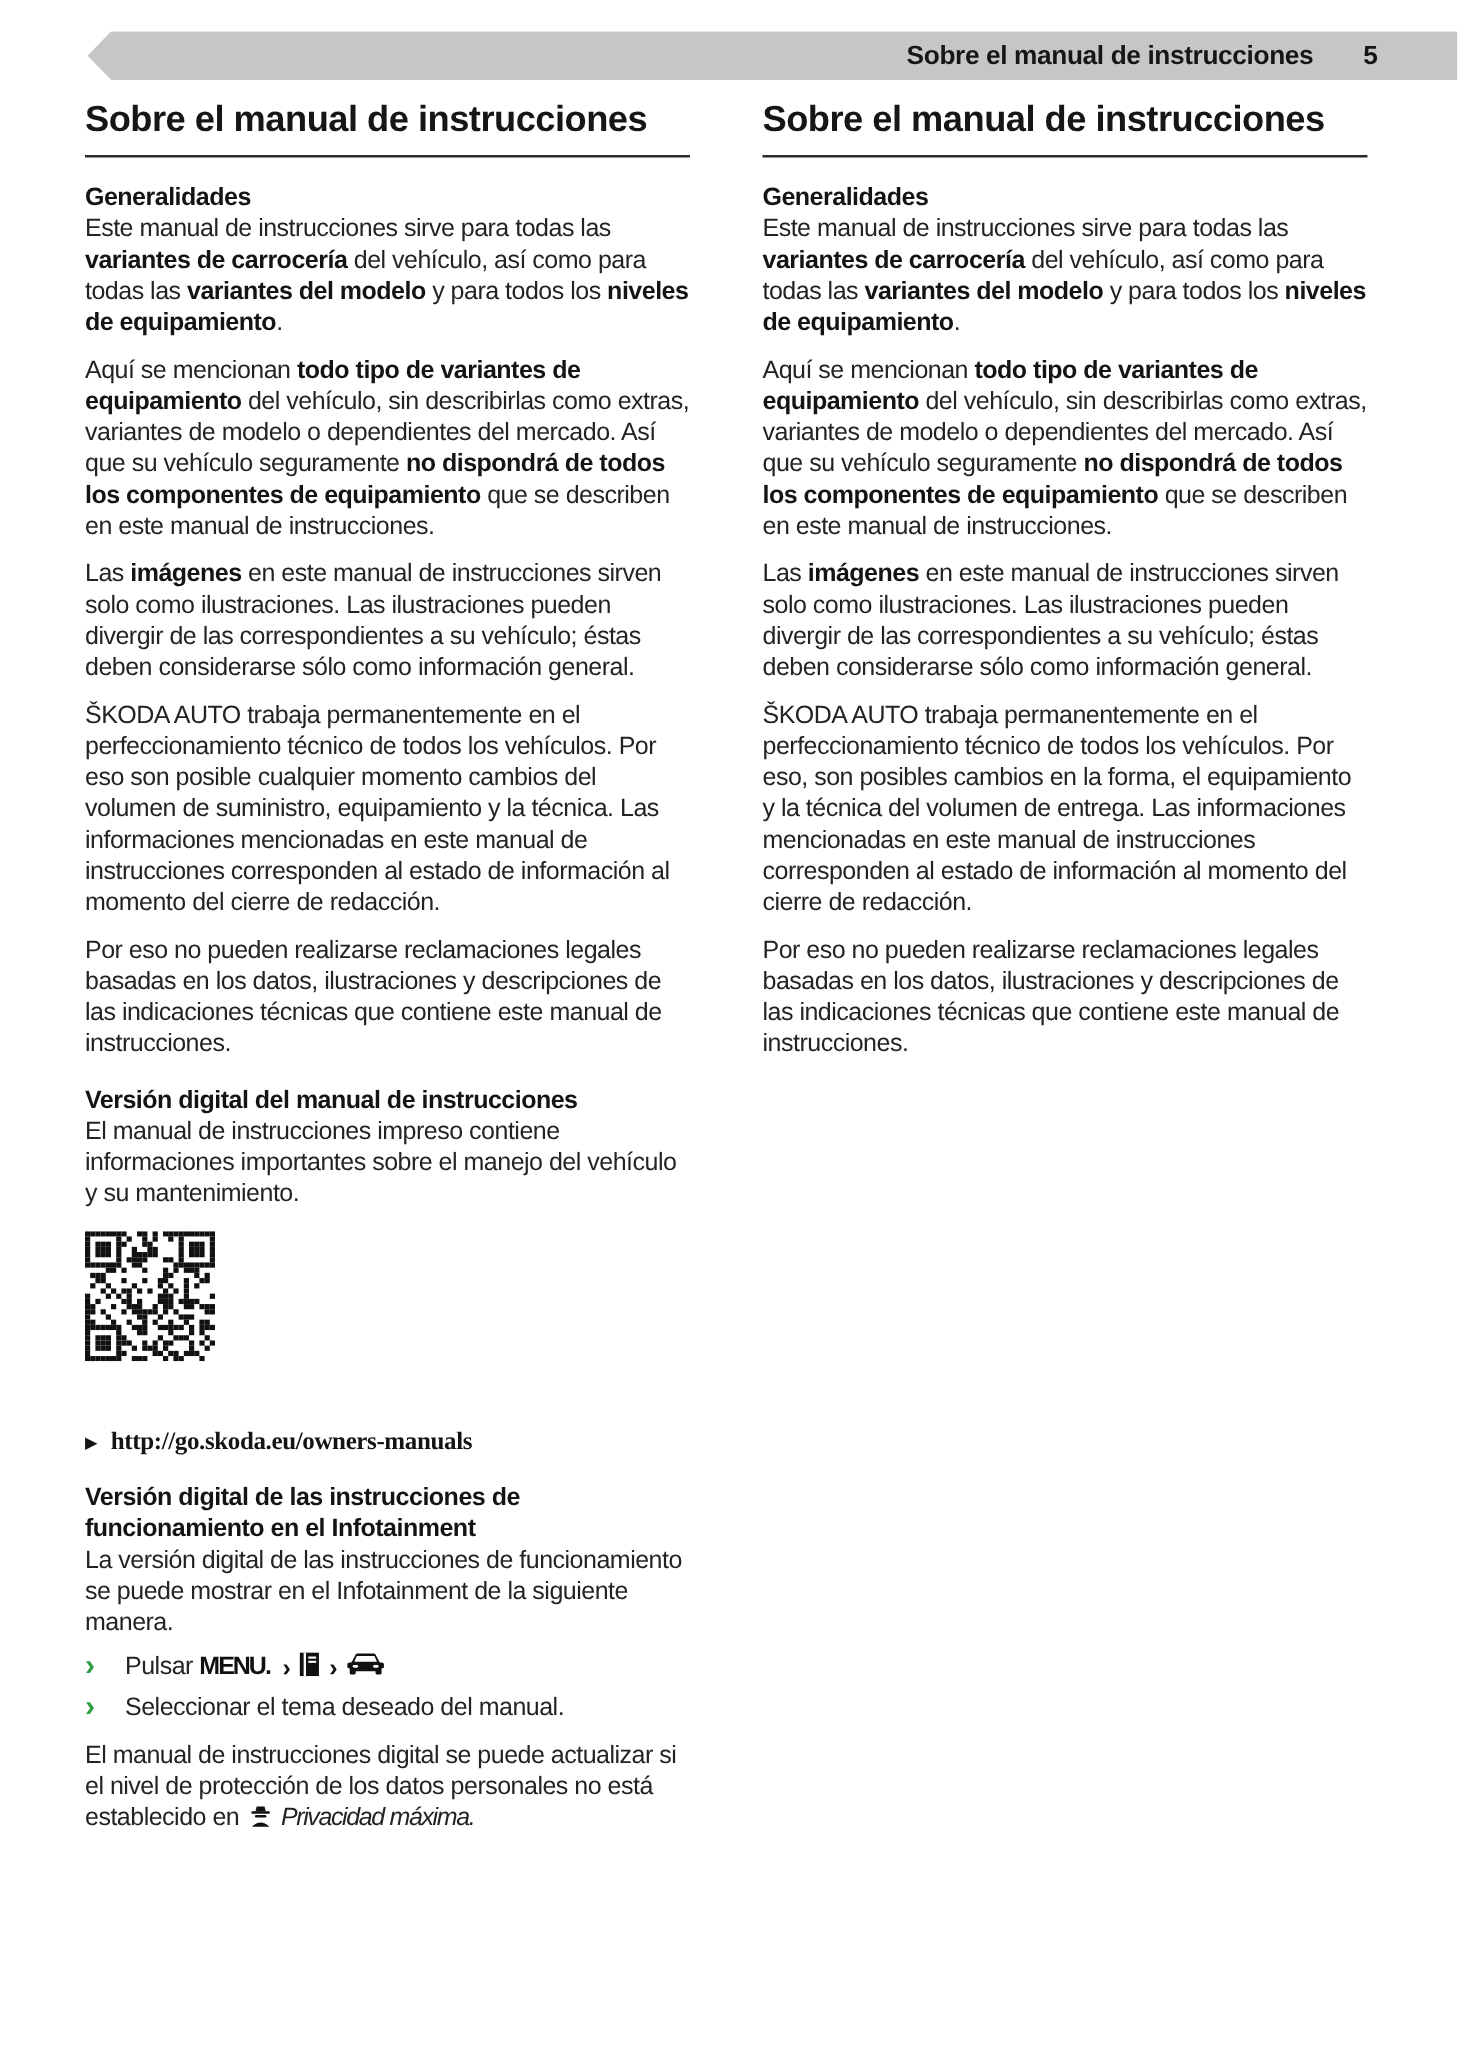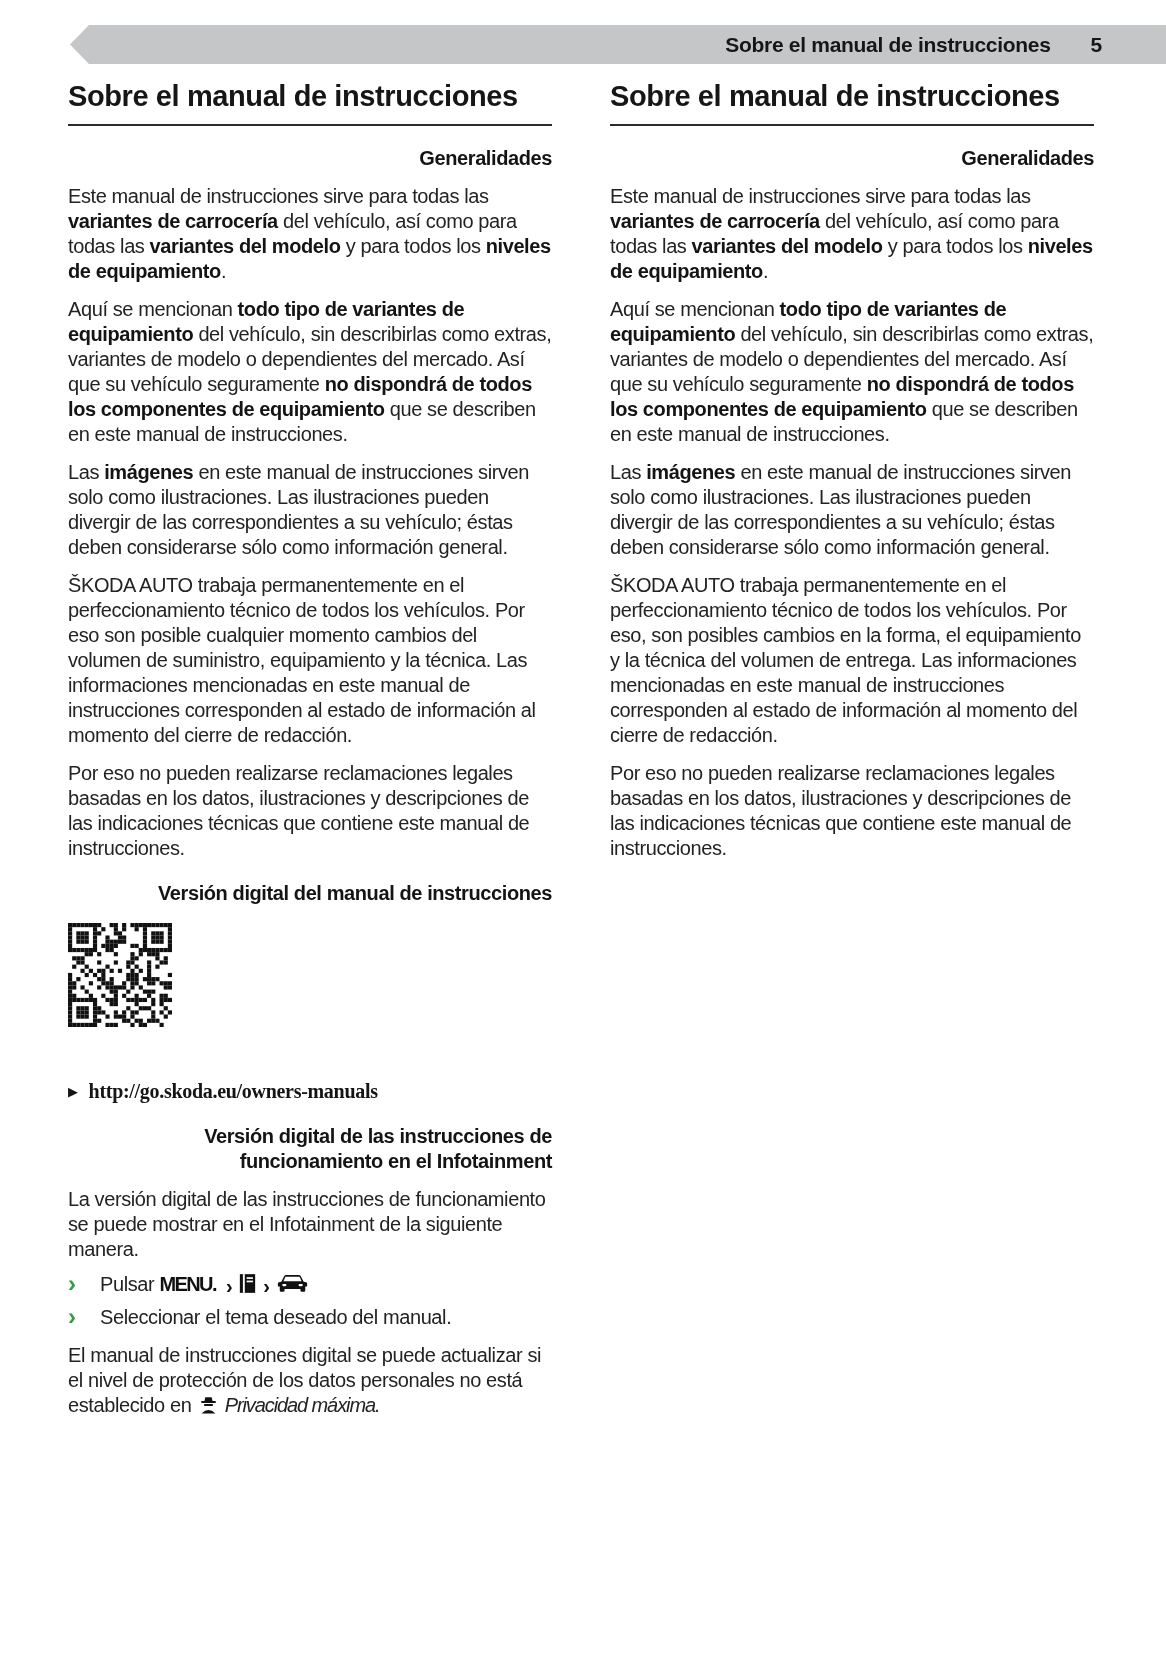--- a/index.html
+++ b/index.html
@@ -15,23 +15,23 @@
   }
   .header-title,.header-num{font-weight:bold;font-size:21px;color:#161616;letter-spacing:-0.3px;}
   .columns{position:absolute;top:80px;left:68px;display:flex;gap:58px;}
   .col{width:484px;}
   .col-title{
     font-size:29px;font-weight:bold;color:#161616;letter-spacing:-0.4px;
     padding-bottom:11px;border-bottom:2.5px solid #2b2b2b;
   }
   .blk{font-size:20px;line-height:25px;letter-spacing:-0.4px;}
   .blk b{color:#141414;}
-  .blk-h2{font-weight:bold;color:#141414;margin-top:20px;text-align:right;}
+  .blk-h2{font-weight:bold;color:#141414;margin-top:20px;}
   .blk-para{margin-top:13px;}
-  .blk-h2 + .blk-para{margin-top:13px;}
+  .blk-h2 + .blk-para{margin-top:0;}
   .blk-qr{margin-top:17px;line-height:0;}
   .blk-link{margin-top:52px;display:flex;align-items:center;gap:11px;}
   .blk-link b{letter-spacing:-0.3px;font-family:Liberation Serif, serif;}
   .tri{font-size:13px;color:#141414;line-height:1;}
   .blk-bullet{margin-top:10px;display:flex;}
   .blk-bullet + .blk-bullet{margin-top:8px;}
   .chev{color:#2f9e44;font-weight:bold;font-size:24px;line-height:24px;width:32px;flex:none;}
   .bullet-content{flex:1;}
   .menu-key{font-weight:bold;letter-spacing:-1.6px;color:#111;}
   .cond{letter-spacing:-1.1px;font-style:italic;}
@@ -51,20 +51,21 @@
     <div class="col">
       <div class="col-title">Sobre el manual de instrucciones</div>
       <div class="col-body">
           <div class="blk blk-h2"><b>Generalidades</b></div>
           <div class="blk blk-para"><span>Este manual de instrucciones sirve para todas las </span><b>variantes de carrocería</b><span> del vehículo, así como para todas las </span><b>variantes del modelo</b><span> y para todos los </span><b>niveles de equipamiento</b><span>.</span></div>
           <div class="blk blk-para"><span>Aquí se mencionan </span><b>todo tipo de variantes de equipamiento</b><span> del vehículo, sin describirlas como extras, variantes de modelo o dependientes del mercado. Así que su vehículo seguramente </span><b>no dispondrá de todos los componentes de equipamiento</b><span> que se describen en este manual de instrucciones.</span></div>
           <div class="blk blk-para"><span>Las </span><b>imágenes</b><span> en este manual de instrucciones sirven solo como ilustraciones. Las ilustraciones pueden divergir de las correspondientes a su vehículo; éstas deben considerarse sólo como información general.</span></div>
           <div class="blk blk-para"><span>ŠKODA AUTO trabaja permanentemente en el perfeccionamiento técnico de todos los vehículos. Por eso son posible cualquier momento cambios del volumen de suministro, equipamiento y la técnica. Las informaciones mencionadas en este manual de instrucciones corresponden al estado de información al momento del cierre de redacción.</span></div>
           <div class="blk blk-para"><span>Por eso no pueden realizarse reclamaciones legales basadas en los datos, ilustraciones y descripciones de las indicaciones técnicas que contiene este manual de instrucciones.</span></div>
           <div class="blk blk-h2"><b>Versión digital del manual de instrucciones</b></div>
+          <div class="blk blk-para"><span>El manual de instrucciones impreso contiene informaciones importantes sobre el manejo del vehículo y su mantenimiento.</span></div>
           <div class="blk blk-qr"><svg width="104" height="104" viewBox="0 0 100 100">
               <rect x="0" y="0" width="4" height="4" fill="#111"></rect>
               <rect x="4" y="0" width="4" height="4" fill="#111"></rect>
               <rect x="8" y="0" width="4" height="4" fill="#111"></rect>
               <rect x="12" y="0" width="4" height="4" fill="#111"></rect>
               <rect x="16" y="0" width="4" height="4" fill="#111"></rect>
               <rect x="20" y="0" width="4" height="4" fill="#111"></rect>
               <rect x="24" y="0" width="4" height="4" fill="#111"></rect>
               <rect x="28" y="0" width="4" height="4" fill="#111"></rect>
               <rect x="40" y="0" width="4" height="4" fill="#111"></rect>

